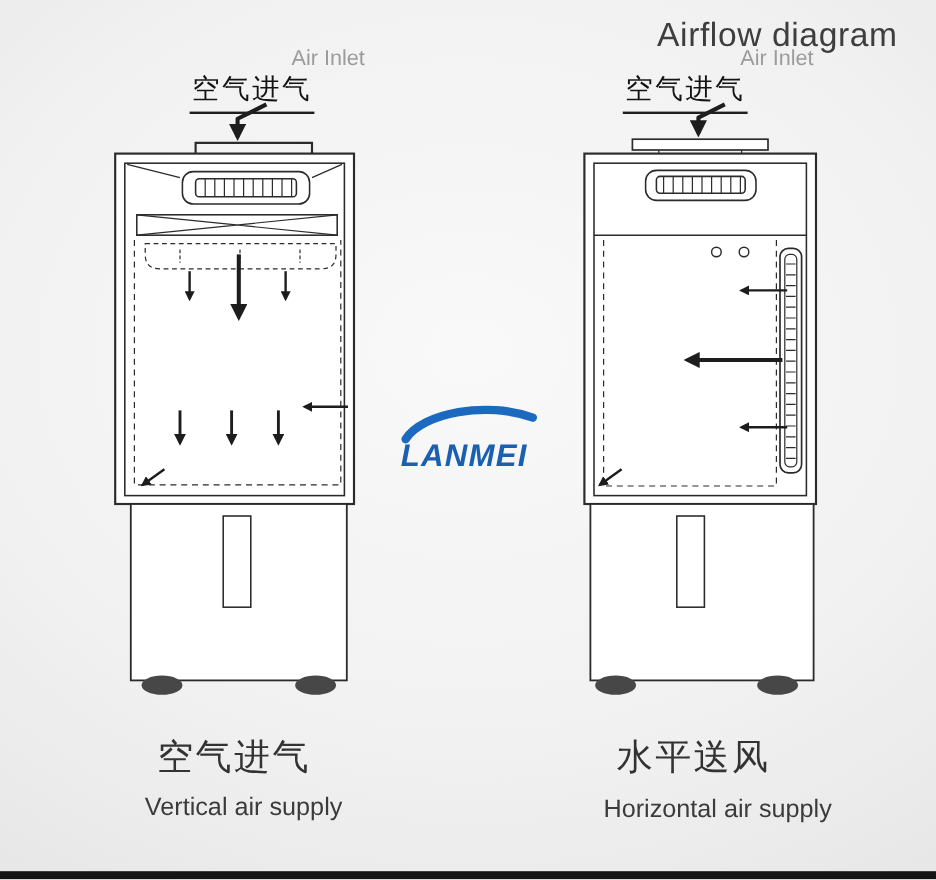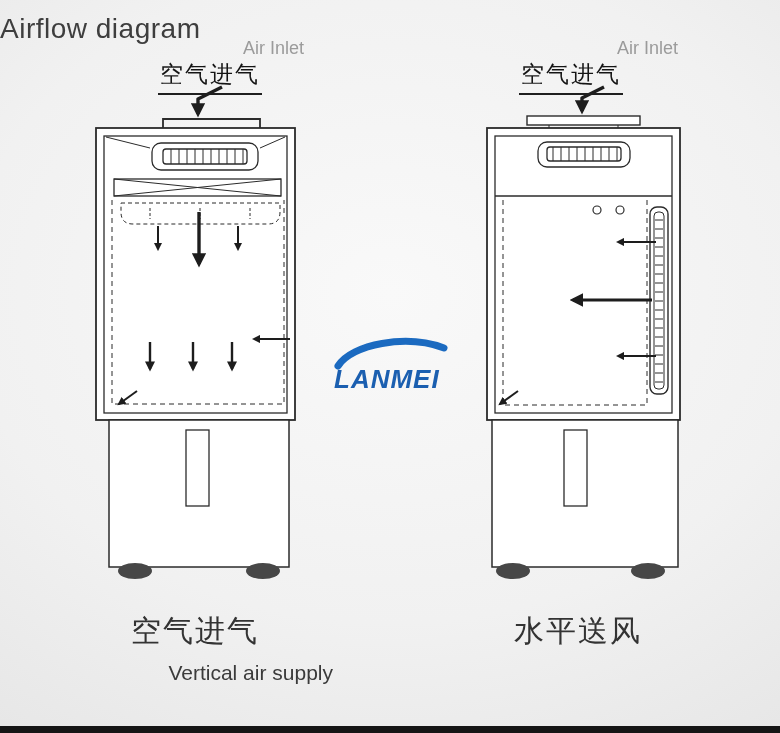--- a/index.html
+++ b/index.html
@@ -4,31 +4,31 @@
 <style>
   * { margin:0; padding:0; box-sizing:border-box; }
   html,body { background:#ffffff; }
   body { font-family:"Liberation Sans", sans-serif; }
   .stage {
     position:relative; width:780px; height:733px; overflow:hidden;
     background: radial-gradient(120% 100% at 50% 40%, #f9f9f9 0%, #f1f1f1 45%, #e7e7e7 72%, #d7d7d7 100%);
   }
   .abs { position:absolute; }
   .title {
-    top:13px; left:0; width:748px; text-align:left;
+    top:13px; left:0; width:748px; text-align:right;
     font-size:28px; color:#3e3e3e; letter-spacing:.5px;
   }
   .air-en { font-size:18px; color:#9b9b9b; text-align:right; }
   .air-zh-wrap { text-align:center; }
   .air-zh {
     display:inline-block; font-size:23px; font-weight:normal; color:#141414;
     letter-spacing:2px; border-bottom:2px solid #1f1f1f; padding:0 2px 3px 2px;
   }
   .cap-zh { font-size:30px; color:#333333; text-align:center; letter-spacing:2px; }
-  .cap-en { font-size:21px; color:#3b3b3b; text-align:right; }
+  .cap-en { font-size:21px; color:#3b3b3b; text-align:center; }
   .bottom-bar { left:0; bottom:0; width:100%; height:7px; background:#151515; }
 </style>
 </head>
 <body>
 
 <div class="stage">
 
   <svg class="abs" style="left:0; top:0;" width="780" height="733" viewBox="0 0 780 733">
     <defs>
       <marker id="ah" viewBox="0 0 10 10" refX="7.5" refY="5" markerWidth="4.2" markerHeight="4.2" orient="auto-start-reverse">
@@ -119,15 +119,16 @@
 
   <svg class="abs" style="left:328px; top:336px;" width="126" height="62" viewBox="0 0 126 62">
     <path d="M10,30 C24,8 78,-2 116,12" stroke="#1b6ac0" stroke-width="7" fill="none" stroke-linecap="round"></path>
     <text x="6" y="52" font-size="26" font-style="italic" font-weight="bold" fill="#1b5fb0" letter-spacing="1">LANMEI</text>
   </svg>
 
   <div class="abs cap-zh" style="left:83px; top:611px; width:224px;">空气进气</div>
   <div class="abs cap-en" style="left:73px; top:661px; width:260px;">Vertical air supply</div>
 
   <div class="abs cap-zh" style="left:466px; top:611px; width:224px;">水平送风</div>
+  <div class="abs cap-en" style="left:458px; top:663px; width:280px;">Horizontal air supply</div>
 
   <div class="abs bottom-bar"></div>
 </div>
 
 </body></html>

